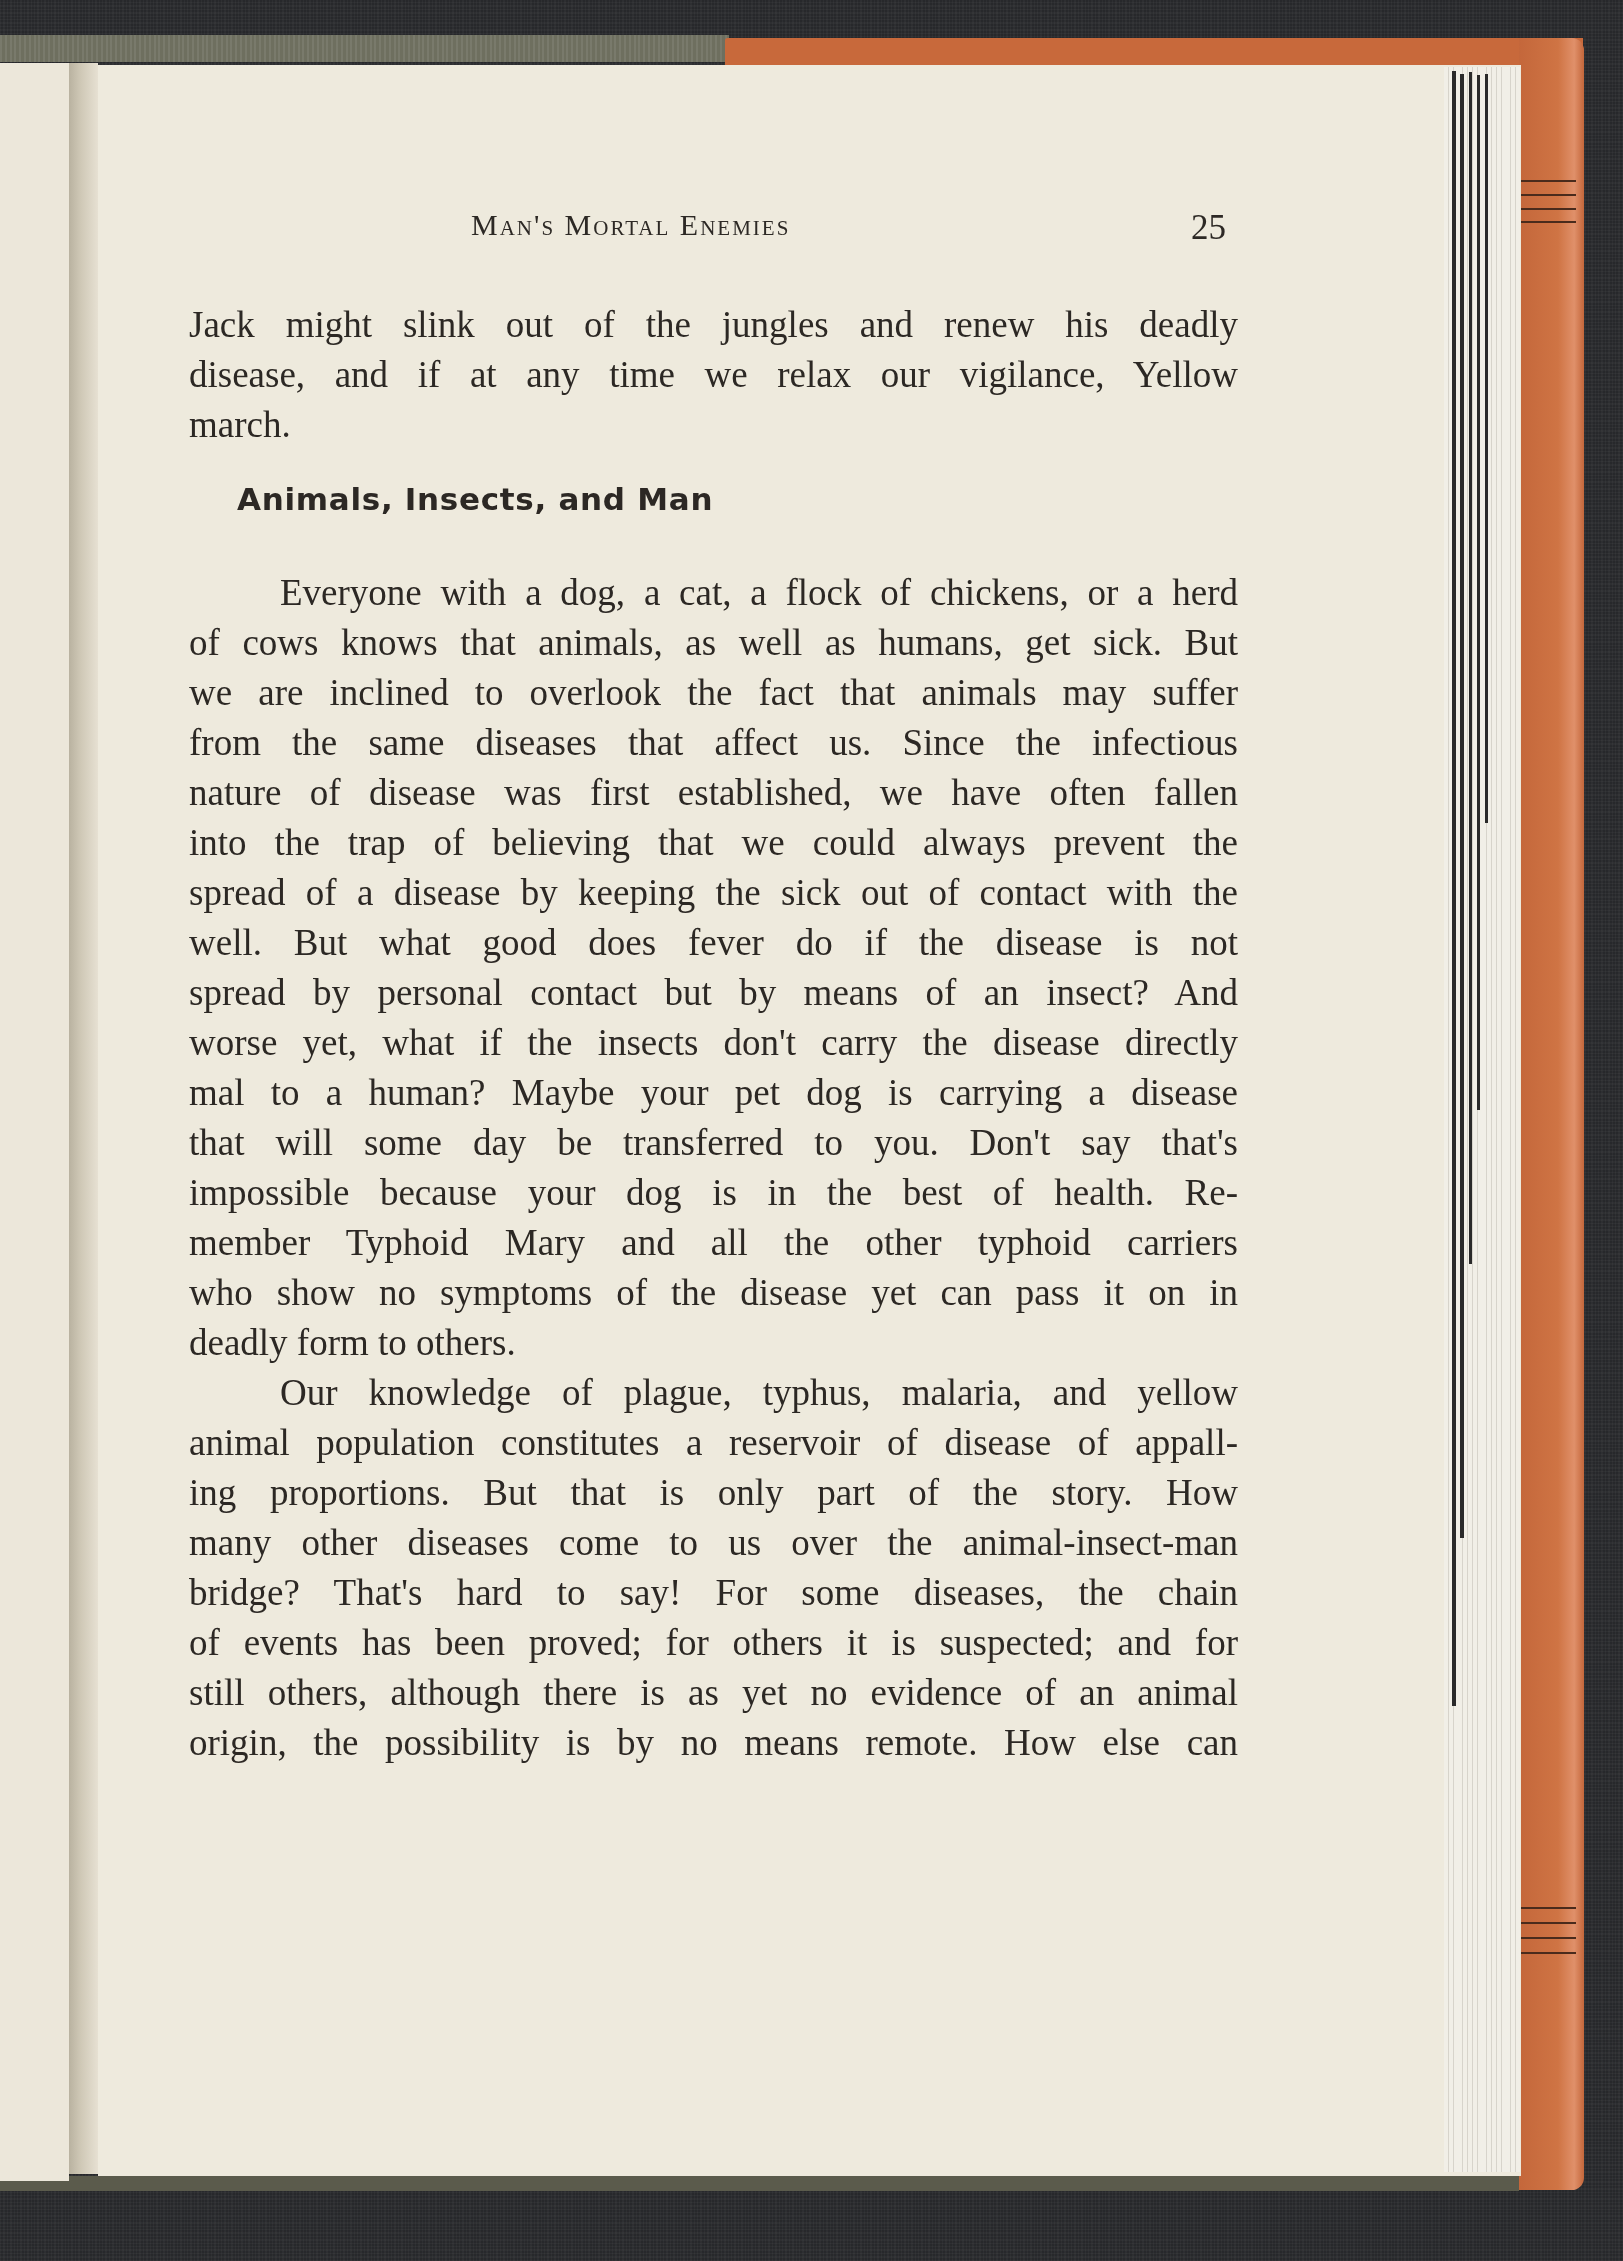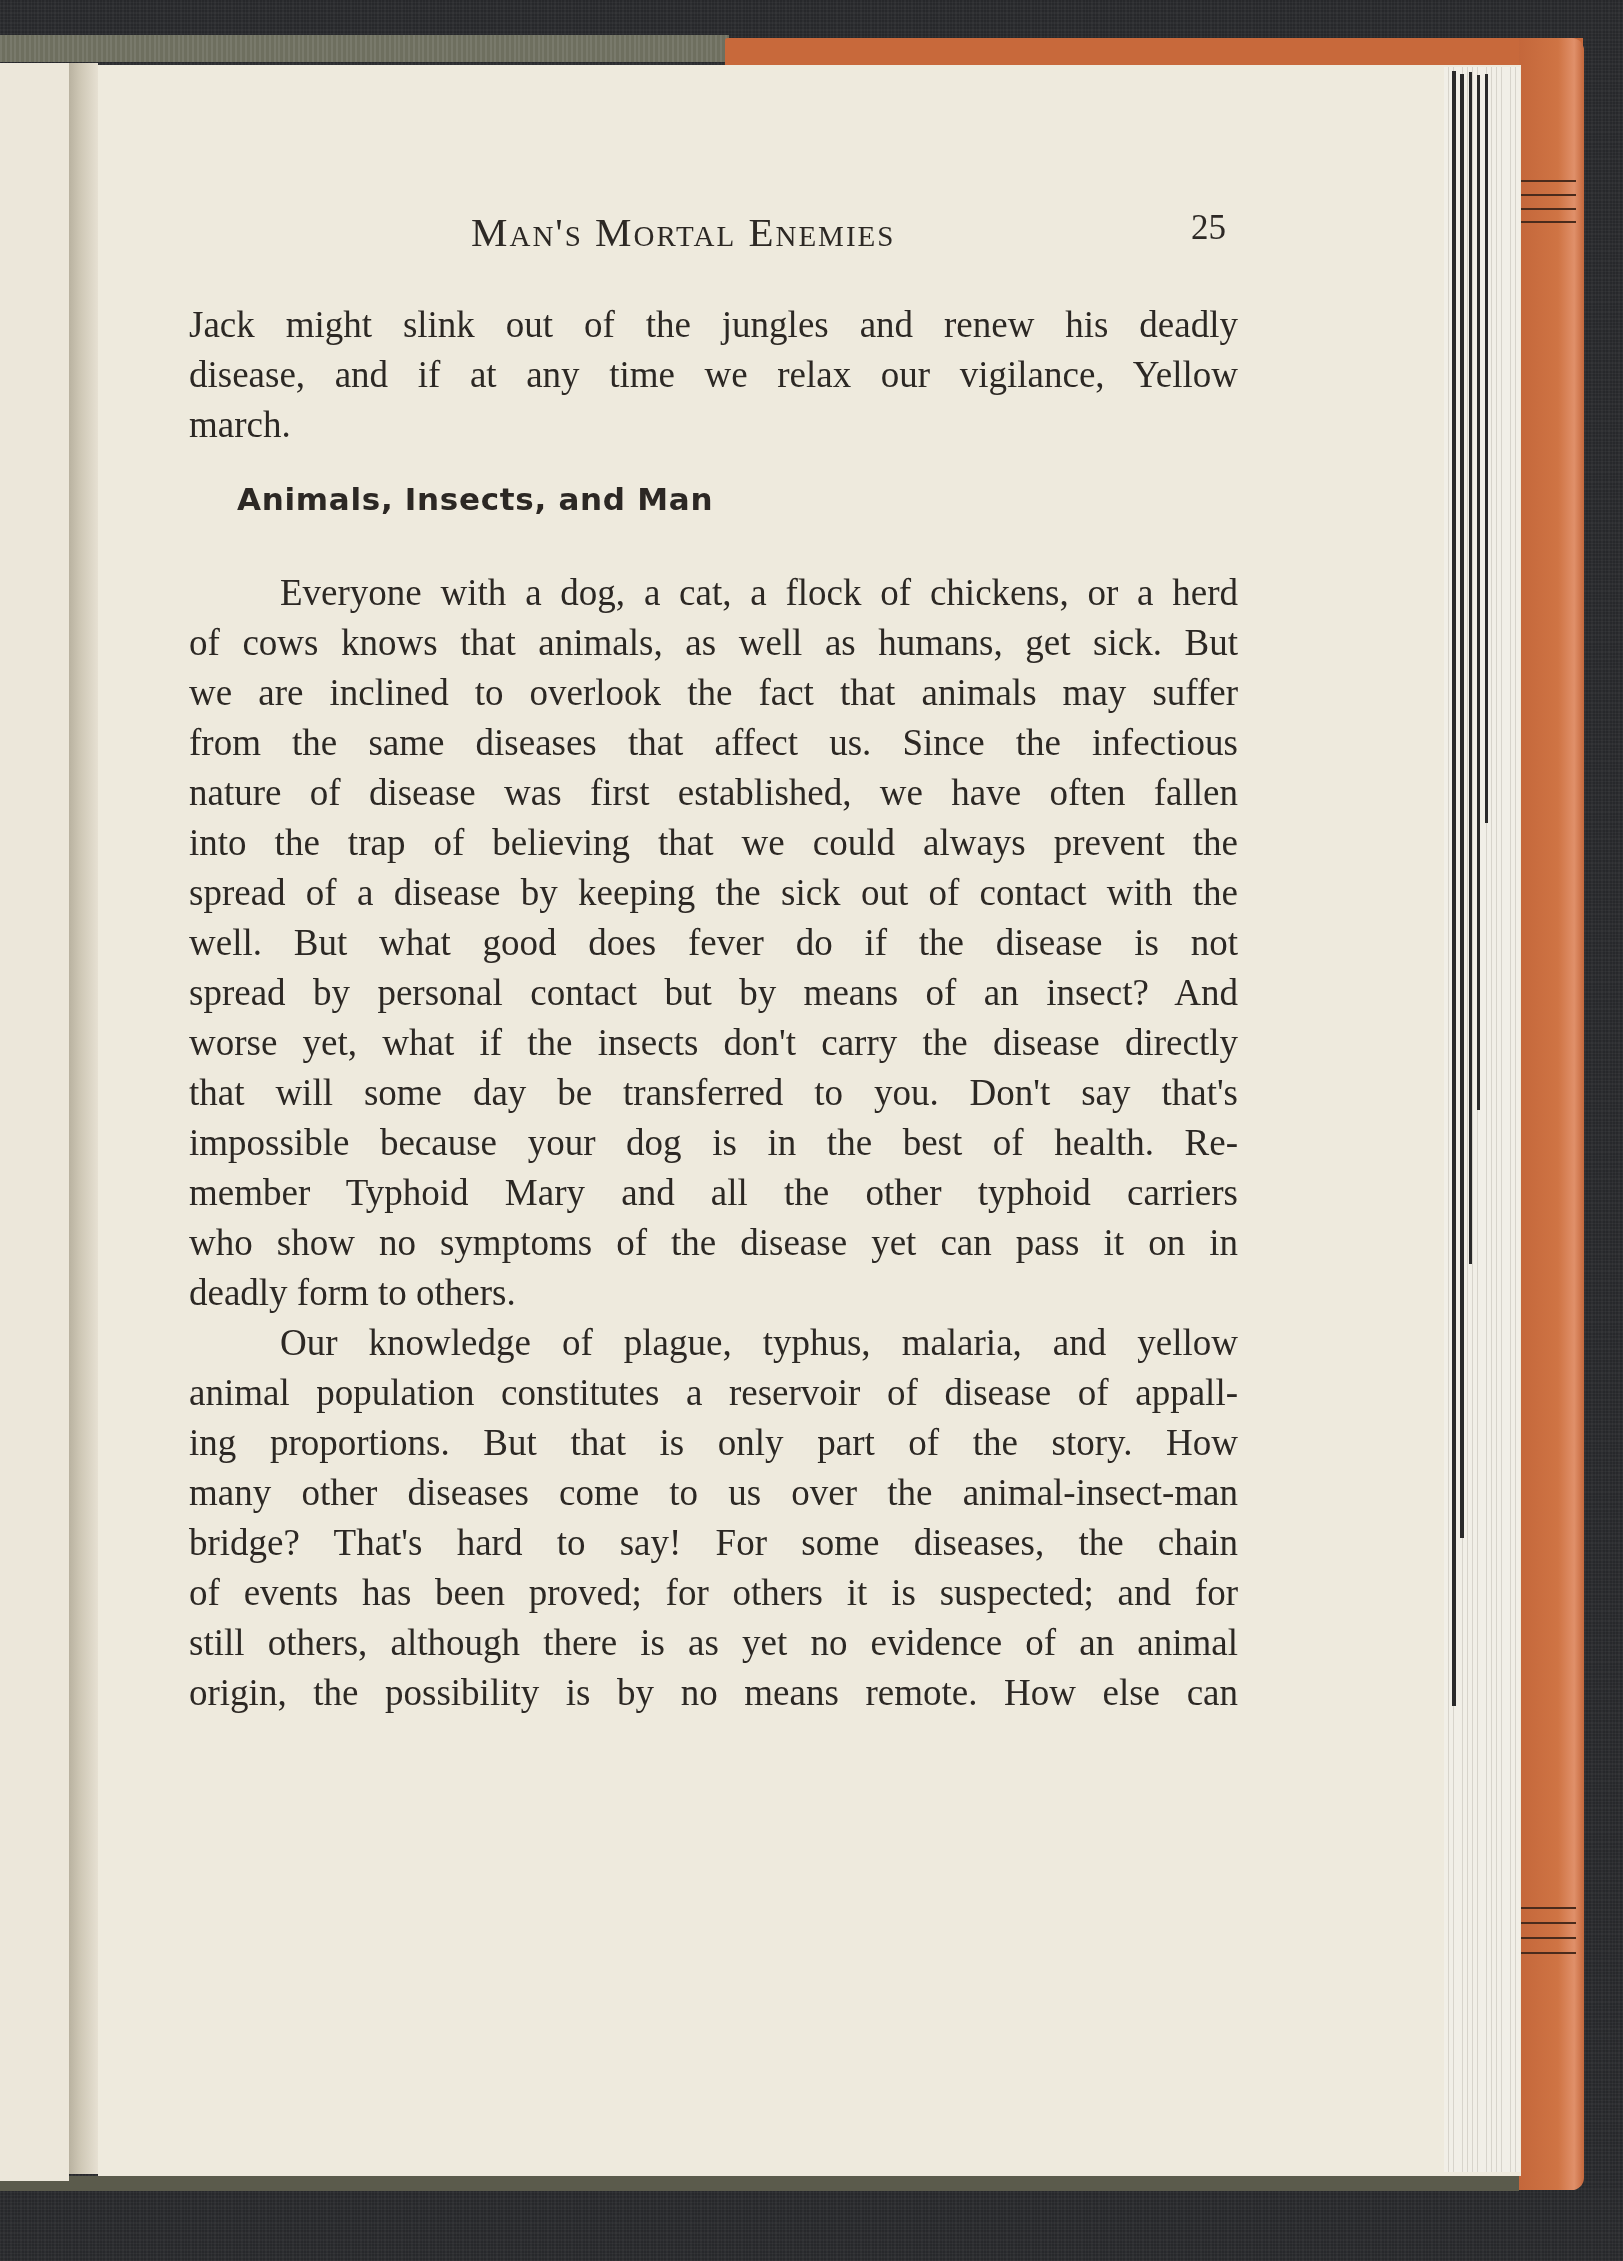--- a/index.html
+++ b/index.html
@@ -63,21 +63,21 @@
     .edges {
       position: absolute; left: 1444px; top: 67px; width: 76px; height: 2105px;
       background: repeating-linear-gradient(90deg, #f1efe7 0 4.1px, #d7d4cb 4.1px 4.8px);
     }
     .edge-mark {
       position: absolute; width: 3.4px; background: #2a2a2a;
     }
     .running-head {
       position: absolute; left: 471px; top: 208px;
       font-family: "Liberation Serif", "DejaVu Serif", serif;
-      font-size: 41px;
+      font-size: 30px;
       color: #2d2925;
       font-variant: small-caps;
       letter-spacing: 2px;
     }
     .folio {
       position: absolute; left: 1191px; top: 208px;
       font-family: "Liberation Serif", "DejaVu Serif", serif;
       font-size: 35px;
       color: #2d2925;
     }
@@ -152,20 +152,21 @@
     <span class="line indent">Everyone with a dog, a cat, a flock of chickens, or a herd</span>
     <span class="line">of cows knows that animals, as well as humans, get sick. But</span>
     <span class="line">we are inclined to overlook the fact that animals may suffer</span>
     <span class="line">from the same diseases that affect us.  Since the infectious</span>
     <span class="line">nature of disease was first established, we have often fallen</span>
     <span class="line">into the trap of believing that we could always prevent the</span>
     <span class="line">spread of a disease by keeping the sick out of contact with the</span>
     <span class="line">well.  But what good does fever do if the disease is not</span>
     <span class="line">spread by personal contact but by means of an insect?  And</span>
     <span class="line">worse yet, what if the insects don't carry the disease directly</span>
+    <span class="line">mal to a human?  Maybe your pet dog is carrying a disease</span>
     <span class="line">that will some day be transferred to you.  Don't say that's</span>
     <span class="line">impossible because your dog is in the best of health.  Re-</span>
     <span class="line">member Typhoid Mary and all the other typhoid carriers</span>
     <span class="line">who show no symptoms of the disease yet can pass it on in</span>
     <span class="line last">deadly form to others.</span>
 
     <span class="line indent">Our knowledge of plague, typhus, malaria, and yellow</span>
     <span class="line">animal population constitutes a reservoir of disease of appall-</span>
     <span class="line">ing proportions.  But that is only part of the story.  How</span>
     <span class="line">many other diseases come to us over the animal-insect-man</span>

